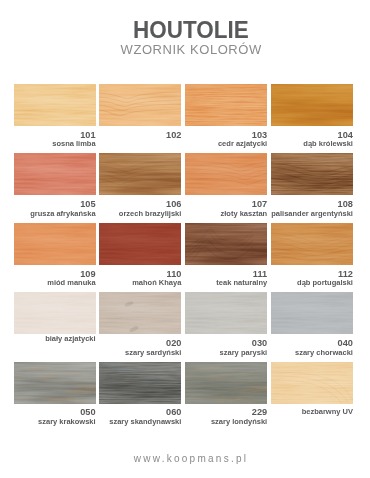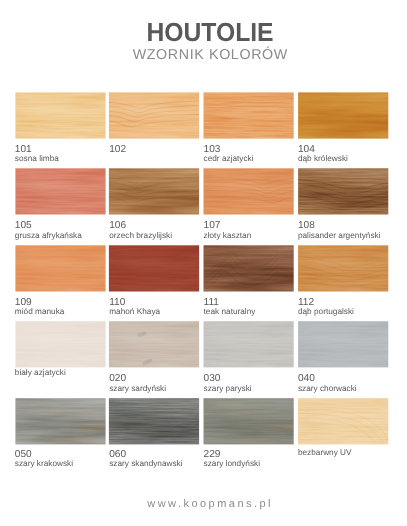--- a/index.html
+++ b/index.html
@@ -13,21 +13,21 @@
             font-size:13px;color:#8a8b8d;letter-spacing:0.55px;line-height:10px;
             font-weight:400;text-indent:0.55px;}
   .grid{position:absolute;left:13.5px;top:84px;width:339.5px;}
   .row{display:flex;margin-bottom:5.0px;}
   .cell{width:82.1px;margin-right:3.7px;}
   .cell:last-child{margin-right:0;}
   .swwrap{position:relative;width:82.1px;height:42px;overflow:hidden;}
   .swwrap svg{position:absolute;left:0;top:0;display:block;}
   .so{mix-blend-mode:soft-light;}
   .mu{mix-blend-mode:multiply;}
-  .cap{text-align:left;}
+  .cap{text-align:right;font-weight:bold;}
   .code{font-size:9.2px;color:#58595b;line-height:10px;margin-top:3.9px;white-space:nowrap;}
   .nm{font-size:7.5px;color:#58595b;line-height:9px;white-space:nowrap;margin-top:-0.5px;}
   .footer{position:absolute;left:0;right:5.2px;top:454px;text-align:center;
           font-size:10px;color:#8a8b8d;letter-spacing:2.25px;line-height:10px;text-indent:2.25px;}
 </style>
 </head>
 <body>
 
 <svg width="0" height="0" style="position:absolute" aria-hidden="true">
 <defs>

